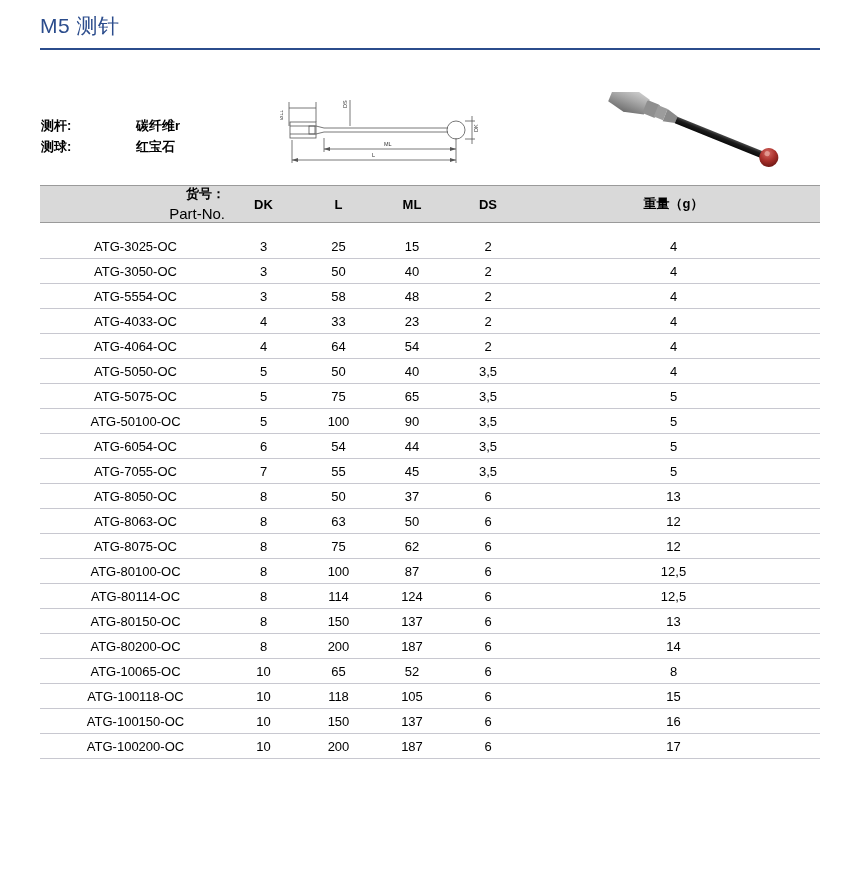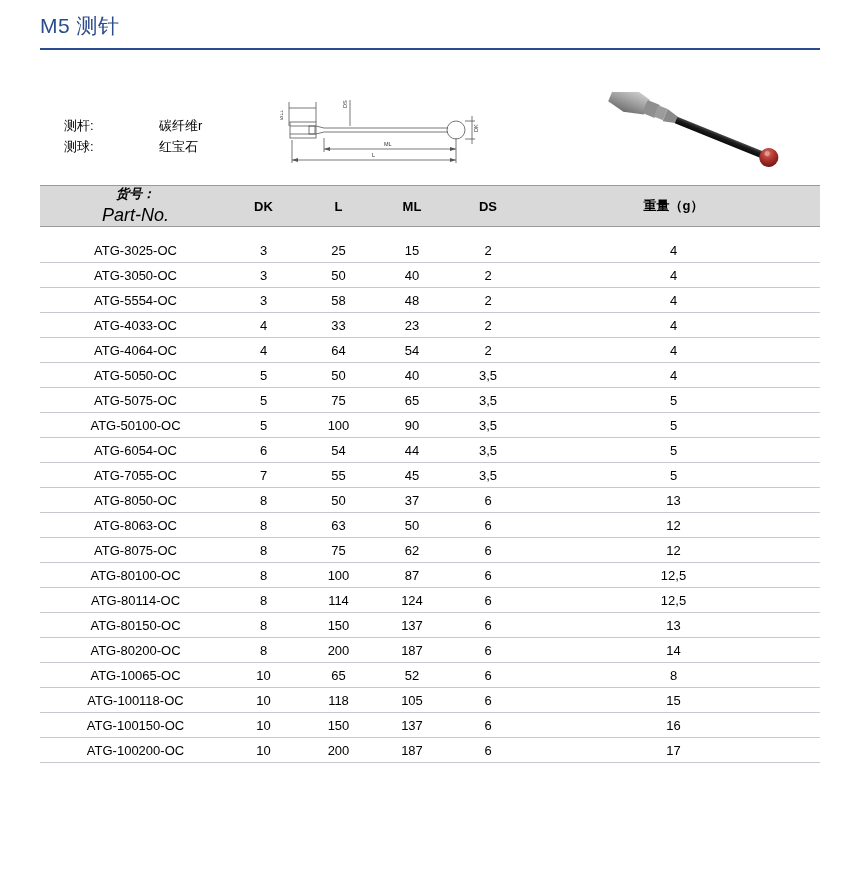--- a/index.html
+++ b/index.html
@@ -42,25 +42,24 @@
     left: 41px;
     top: 115px;
     font-size: 13px;
   }
   .spec-row {
     display: flex;
     line-height: 21px;
   }
   .spec-label {
     width: 95px;
-    font-weight: normal;
-    margin-left: 23px;
+    font-weight: bold;
   }
   .spec-value {
-    font-weight: normal;
+    font-weight: bold;
   }
   
   .drawing {
     position: absolute;
     left: 280px;
     top: 92px;
     width: 215px;
     height: 80px;
   }
   .drawing svg { display: block; }
@@ -88,27 +87,26 @@
   table.parts thead th {
     background: #d9d9d9;
     border-top: 1px solid #9a9a9a;
     border-bottom: 1px solid #9a9a9a;
     font-weight: bold;
     padding: 0;
     height: 27px;
     vertical-align: middle;
   }
   .th-part {
-    text-align: center;
+    text-align: right;
     padding-left: 6px !important;
-    font-style: italic;
   }
   .th-sub {
     font-weight: normal;
-    font-size: 18px;
+    font-size: 15px;
     display: block;
     padding-left: 6px;
     padding-top: 3px;
   }
   .head-cell-inner {
     display: block;
     line-height: 16px;
   }
   table.parts tbody td {
     border-bottom: 1px solid #c8c8d0;

